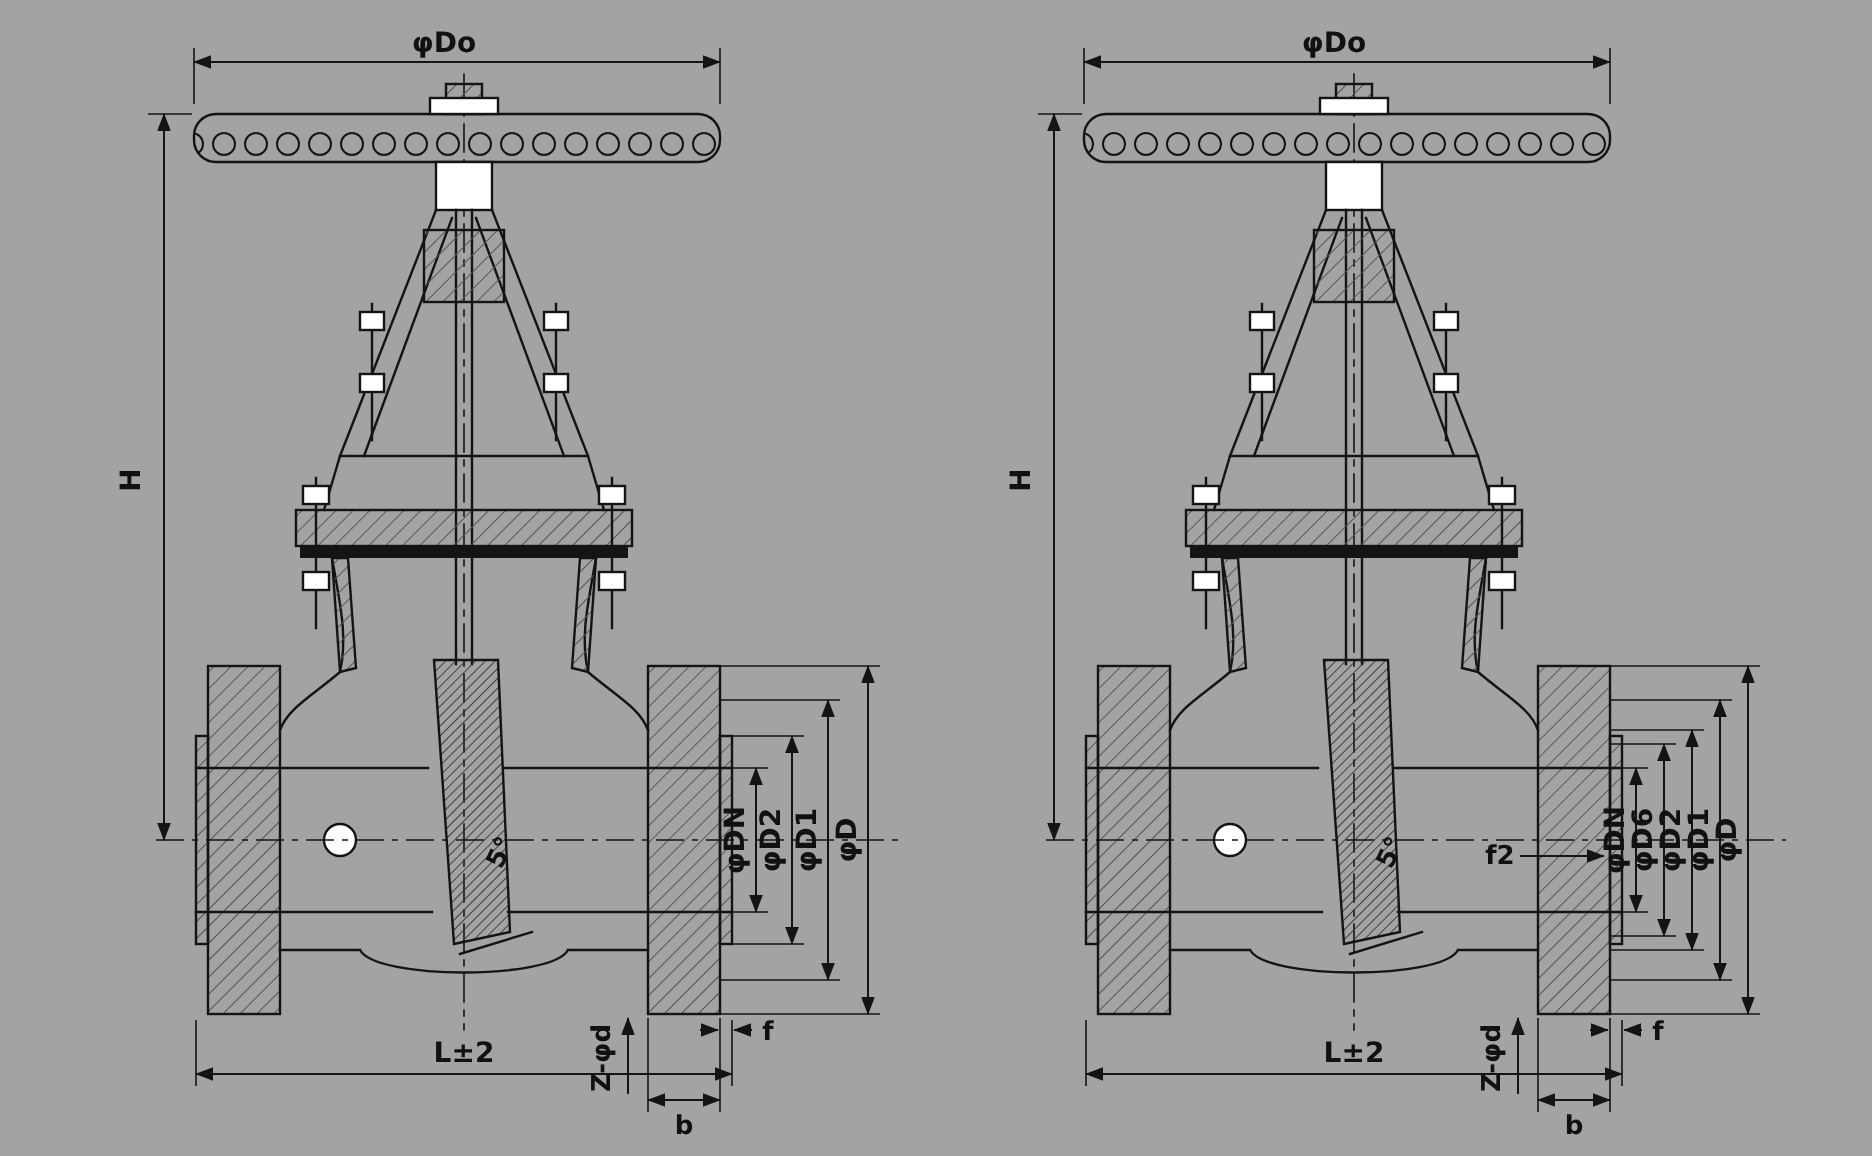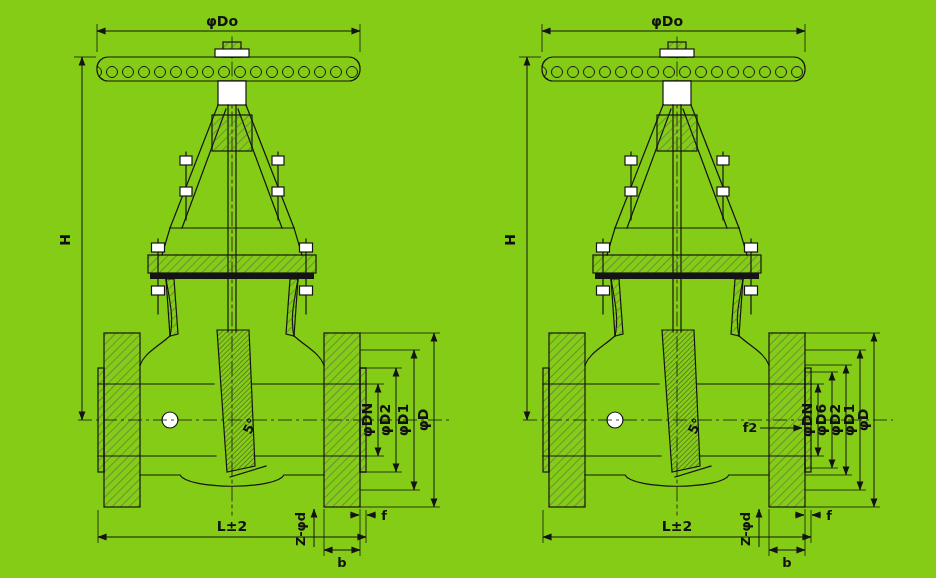--- a/index.html
+++ b/index.html
@@ -1,16 +1,16 @@
 <!DOCTYPE html>
 <html><head>
 <meta charset="utf-8">
 <style>
   html,body{margin:0;padding:0;background:#fff;}
-  #stage{position:relative;width:936px;height:578px;background:#84cc16;overflow:hidden;
+  #stage{position:relative;width:936px;height:578px;background:#a3a3a3;overflow:hidden;
          font-family:"DejaVu Sans",sans-serif;}
   svg{display:block;}
   .cl{stroke:#141414;stroke-width:.8;stroke-dasharray:14 4 3 4;fill:none;}
   .ext{stroke:#141414;stroke-width:.8;fill:none;}
   .dim,.dimE{stroke:#141414;stroke-width:1;fill:none;}
   text.dlabel{font-family:"DejaVu Sans",sans-serif;font-size:14px;font-weight:bold;
               fill:#111;text-anchor:middle;stroke:none;}
   text.sm{font-size:13px;}
 </style>
 </head>

